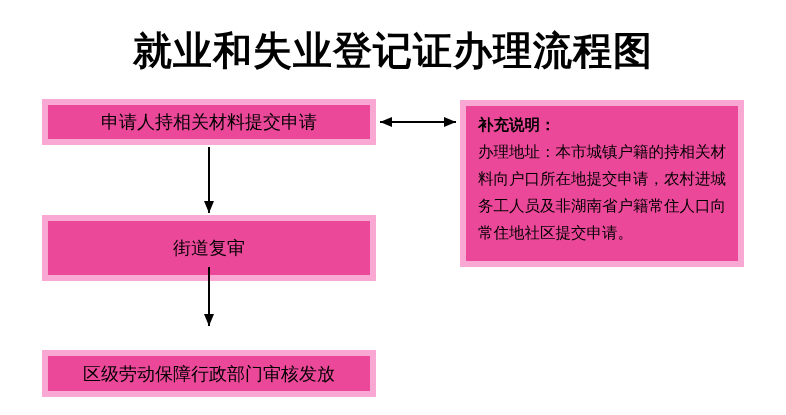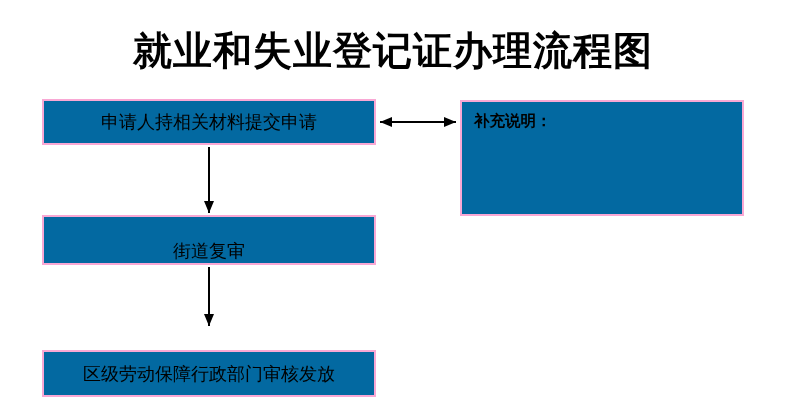--- a/index.html
+++ b/index.html
@@ -23,41 +23,41 @@
     margin: 0;
     text-align: center;
     font-size: 39px;
     font-weight: bold;
     letter-spacing: 1px;
     color: #000000;
   }
   .box {
     position: absolute;
     box-sizing: border-box;
-    border: 2px solid #f9a8d4;
-    background: #0369a1;
+    border: 6px solid #f9a8d4;
+    background: #ec4899;
     color: #000000;
   }
   .step {
     left: 42px;
     width: 334px;
     display: flex;
     align-items: center;
     justify-content: center;
     font-size: 18px;
     text-align: center;
   }
   .step-1 { top: 99px;  height: 46px; }
-  .step-2 { top: 215px; height: 50px; align-items: flex-end; }
+  .step-2 { top: 215px; height: 66px; }
   .step-3 { top: 328px; height: 47px; margin-top: 22px; }
   .note {
     left: 460px;
     top: 100px;
     width: 284px;
-    height: 116px;
+    height: 167px;
     padding: 5px 4px 0 12px;
     font-size: 15.5px;
     line-height: 27px;
     color: #000000;
   }
   .note-heading {
     font-weight: bold;
   }
   .note-body {
     font-weight: normal;
@@ -84,20 +84,21 @@
   <div class="box step step-2">
     <span>街道复审</span>
   </div>
 
   <div class="box step step-3">
     <span>区级劳动保障行政部门审核发放</span>
   </div>
 
   <div class="box note">
     <div class="note-heading">补充说明：</div>
+    <div class="note-body">办理地址：本市城镇户籍的持相关材料向户口所在地提交申请，农村进城务工人员及非湖南省户籍常住人口向常住地社区提交申请。</div>
   </div>
 
   <svg class="arrows" width="786" height="415" viewBox="0 0 786 415">
     <defs>
       <marker id="arrow-head" markerWidth="13" markerHeight="11" refX="12" refY="5" orient="auto-start-reverse" markerUnits="userSpaceOnUse">
         <polygon points="0 0, 12 5, 0 10" fill="#000000"></polygon>
       </marker>
     </defs>
     <line x1="209" y1="147" x2="209" y2="213" stroke="#000000" stroke-width="2" marker-end="url(#arrow-head)"></line>
     <line x1="209" y1="267" x2="209" y2="326" stroke="#000000" stroke-width="2" marker-end="url(#arrow-head)"></line>

